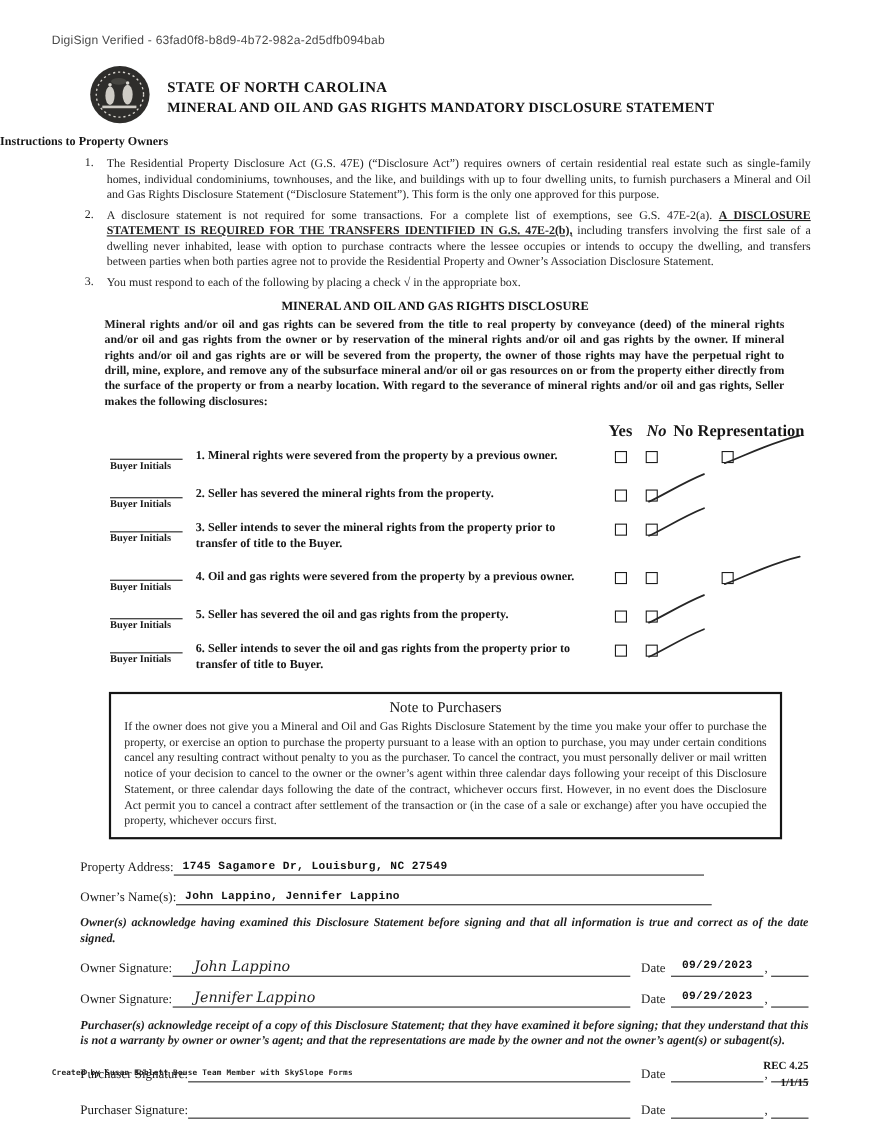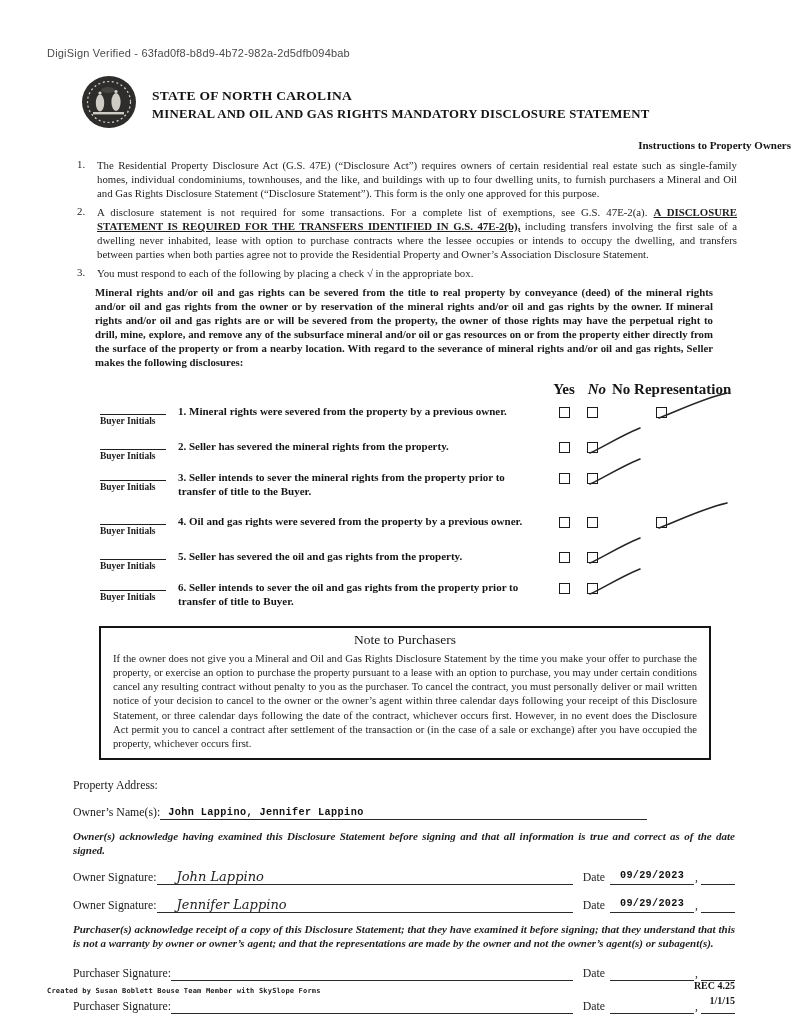--- a/index.html
+++ b/index.html
@@ -3,27 +3,27 @@
 <meta charset="utf-8">
 <style>
   * { margin:0; padding:0; box-sizing:border-box; }
   html,body { width:791px; height:1024px; background:#ffffff; overflow:hidden;
               font-family:"Liberation Serif", serif; color:#1e1e1e; }
   .page { position:relative; width:791px; height:1024px; background:#fff; }
 
   .digisign { position:absolute; top:31px; left:47px; font-family:"Liberation Sans", sans-serif;
               font-size:11px; color:#4a4a4a; letter-spacing:0.2px; }
 
-  .header { display:flex; gap:14px; padding:58px 0 0 80px; align-items:flex-start;margin-top:16px; }
+  .header { display:flex; gap:14px; padding:58px 0 0 80px; align-items:flex-start; }
   .seal { width:58px; height:56px; flex:none; }
   .titles { padding-top:14px; }
   .title-state { font-weight:bold; font-size:13.5px; letter-spacing:0.3px; color:#141414; }
   .title-main  { font-weight:bold; font-size:12.8px; letter-spacing:0.2px; color:#141414; margin-top:3px; }
 
-  .inst-heading { text-align:right; font-weight:bold; font-size:11px; margin-top:9px; color:#161616; }
+  .inst-heading { text-align:left; font-weight:bold; font-size:11px; margin-top:9px; color:#161616; }
 
   .instructions { width:662px; margin:7px 0 0 75px; }
   .inst-item { display:flex; margin-bottom:5px; }
   .inst-num { width:22px; flex:none; font-size:10.8px; padding-left:2px; }
   .inst-text { flex:1; font-size:10.8px; line-height:1.3; text-align:justify; }
   .emph { font-weight:bold; text-decoration:underline; }
 
   .disc-heading { text-align:center; font-weight:bold; font-size:11.3px; margin-top:9px; color:#141414; }
   .disc-intro { width:618px; margin:3px 0 0 95px; font-weight:bold; font-size:10.8px;
                 line-height:1.3; text-align:justify; color:#1a1a1a; }
@@ -117,20 +117,21 @@
     <div class="inst-item">
       <span class="inst-num">2.</span>
       <span class="inst-text"><span>A disclosure statement is not required for some transactions. For a complete list of exemptions, see G.S. 47E-2(a). </span><span class="emph">A DISCLOSURE STATEMENT IS REQUIRED FOR THE TRANSFERS IDENTIFIED IN G.S. 47E-2(b),</span><span> including transfers involving the first sale of a dwelling never inhabited, lease with option to purchase contracts where the lessee occupies or intends to occupy the dwelling, and transfers between parties when both parties agree not to provide the Residential Property and Owner’s Association Disclosure Statement.</span></span>
     </div>
     <div class="inst-item">
       <span class="inst-num">3.</span>
       <span class="inst-text">You must respond to each of the following by placing a check √ in the appropriate box.</span>
     </div>
   </div>
 
+  <div class="disc-heading">MINERAL AND OIL AND GAS RIGHTS DISCLOSURE</div>
   <div class="disc-intro">Mineral rights and/or oil and gas rights can be severed from the title to real property by conveyance (deed) of the mineral rights and/or oil and gas rights from the owner or by reservation of the mineral rights and/or oil and gas rights by the owner. If mineral rights and/or oil and gas rights are or will be severed from the property, the owner of those rights may have the perpetual right to drill, mine, explore, and remove any of the subsurface mineral and/or oil or gas resources on or from the property either directly from the surface of the property or from a nearby location. With regard to the severance of mineral rights and/or oil and gas rights, Seller makes the following disclosures:</div>
 
   <div class="colhead">
     <span class="sp"></span>
     <span class="hy">Yes</span>
     <span class="hn">No</span>
     <span class="hr">No Representation</span>
   </div>
 
   <div class="cols r1">
@@ -253,20 +254,21 @@
 
   <div class="notebox">
     <div class="note-title">Note to Purchasers</div>
     <div class="note-body">If the owner does not give you a Mineral and Oil and Gas Rights Disclosure Statement by the time you make your offer to purchase the property, or exercise an option to purchase the property pursuant to a lease with an option to purchase, you may under certain conditions cancel any resulting contract without penalty to you as the purchaser. To cancel the contract, you must personally deliver or mail written notice of your decision to cancel to the owner or the owner’s agent within three calendar days following your receipt of this Disclosure Statement, or three calendar days following the date of the contract, whichever occurs first. However, in no event does the Disclosure Act permit you to cancel a contract after settlement of the transaction or (in the case of a sale or exchange) after you have occupied the property, whichever occurs first.</div>
   </div>
 
   <div class="fields">
 
     <div class="frow prop">
       <span class="flabel">Property Address:</span>
+      <span class="fvalue">1745 Sagamore Dr, Louisburg, NC 27549</span>
     </div>
 
     <div class="frow own">
       <span class="flabel">Owner’s Name(s):</span>
       <span class="fvalue">John Lappino, Jennifer Lappino</span>
     </div>
 
     <div class="ack">Owner(s) acknowledge having examined this Disclosure Statement before signing and that all information is true and correct as of the date signed.</div>
 
     <div class="sigrow">

